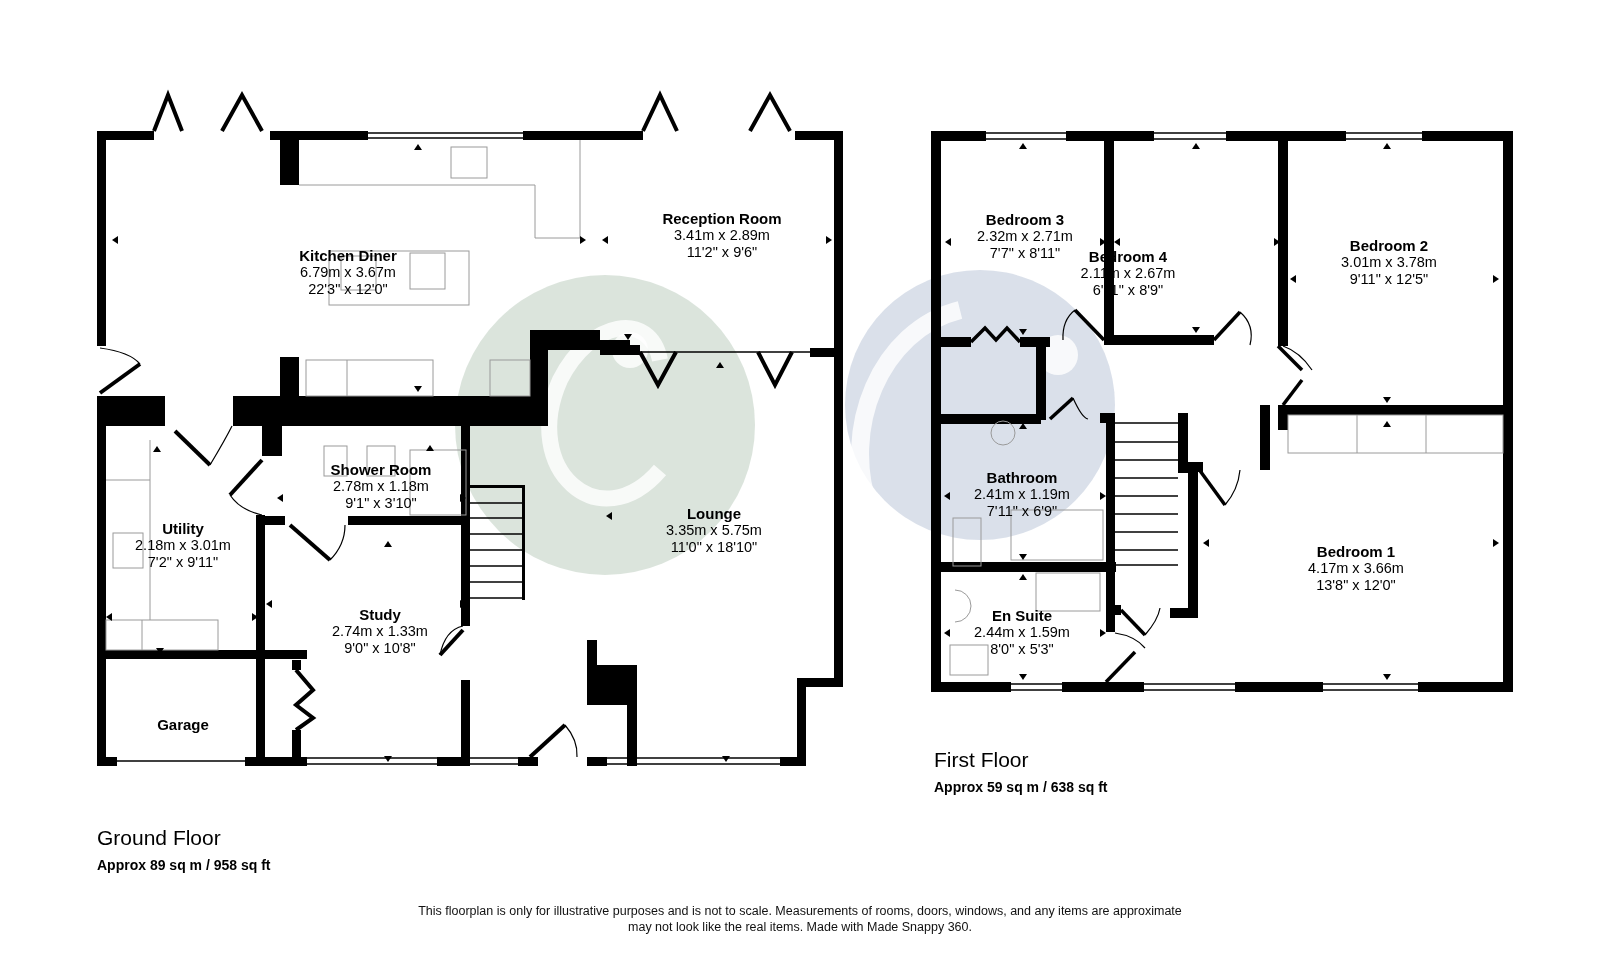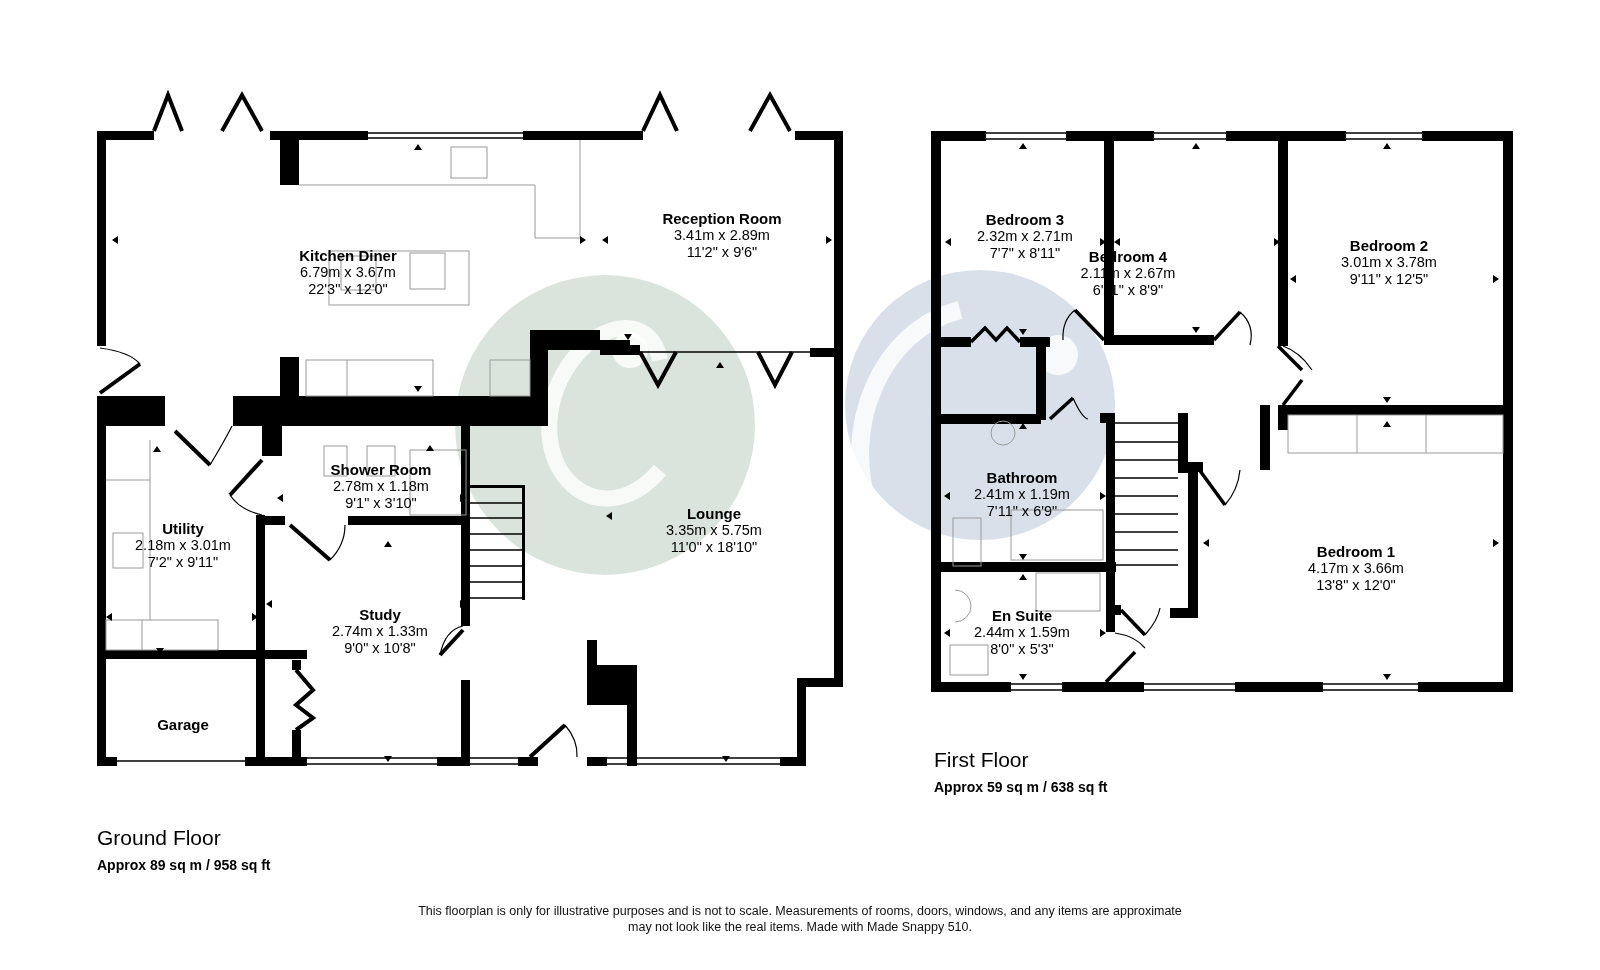--- a/index.html
+++ b/index.html
@@ -377,14 +377,14 @@
   <div class="floor-title">Ground Floor</div>
   <div class="floor-area">Approx 89 sq m / 958 sq ft</div>
 </div>
 <div class="abs" style="left:934px; top:748px;">
   <div class="floor-title">First Floor</div>
   <div class="floor-area">Approx 59 sq m / 638 sq ft</div>
 </div>
 
 <div class="abs disclaimer">
   <div>This floorplan is only for illustrative purposes and is not to scale. Measurements of rooms, doors, windows, and any items are approximate</div>
-  <div>may not look like the real items. Made with Made Snappy 510.</div>
+  <div>may not look like the real items. Made with Made Snappy 360.</div>
 </div>
 
 </body></html>

